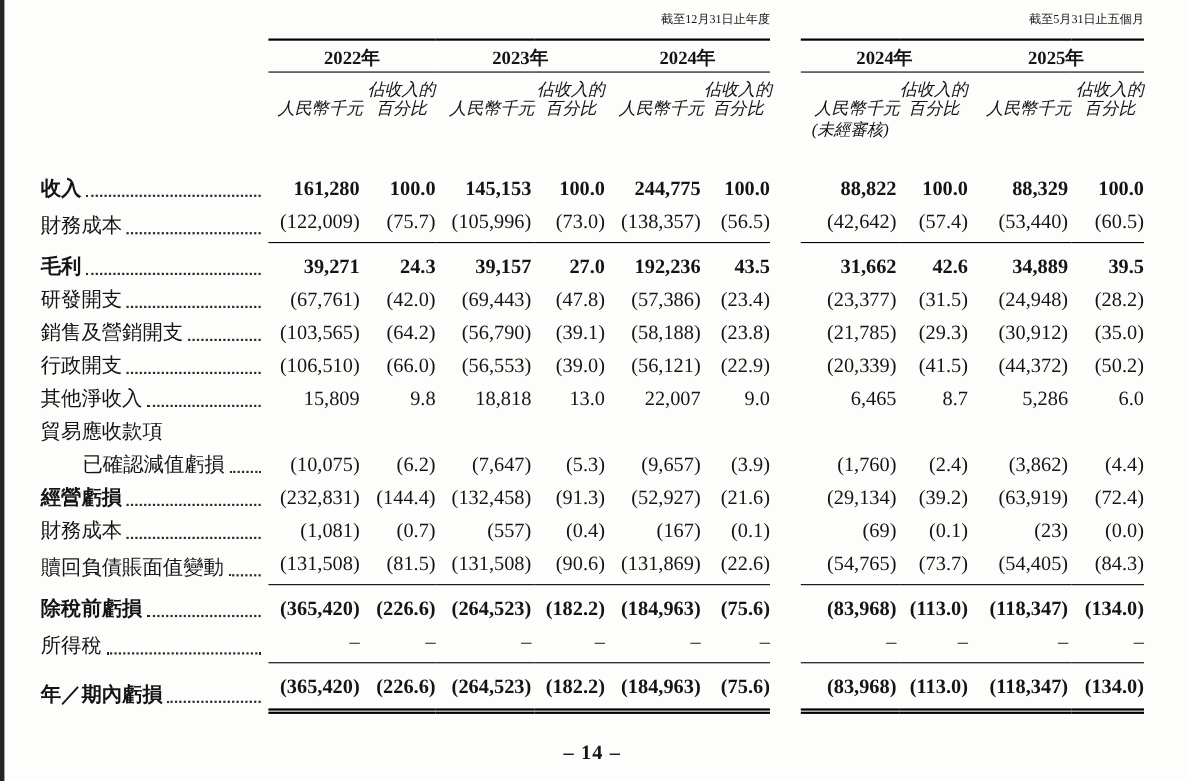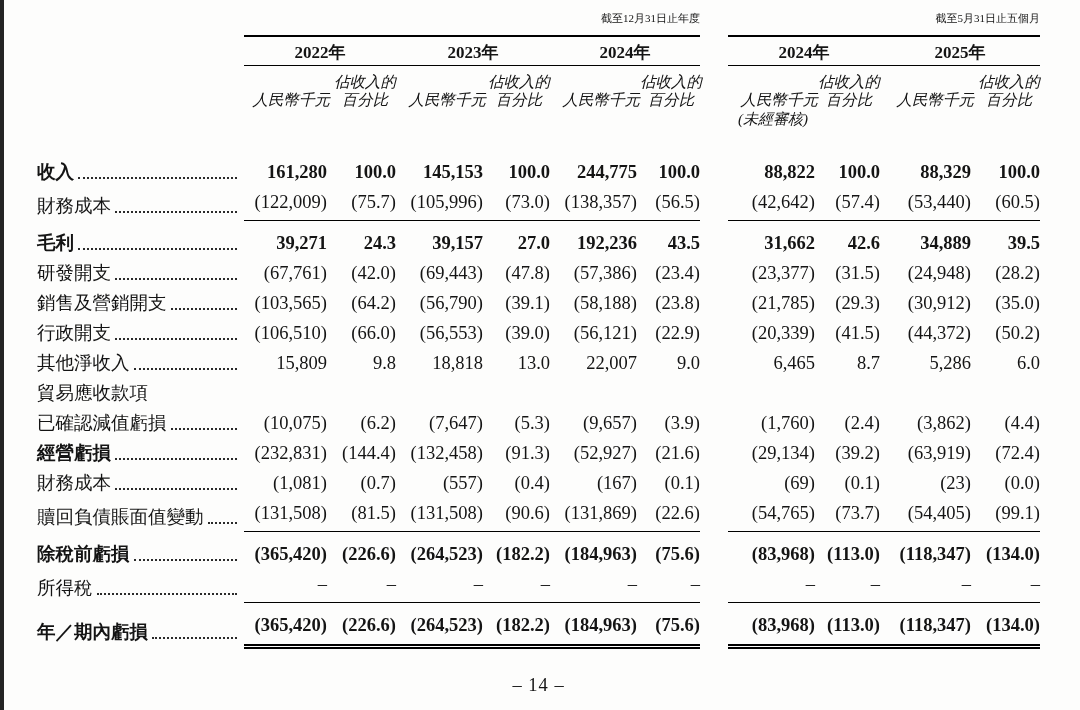--- a/index.html
+++ b/index.html
@@ -26,30 +26,30 @@
   td.pct-h { text-align:right; white-space:nowrap; }
   .pcth { display:inline-block; text-align:center; }
   tr.note td { font-style:italic; font-size:15px; line-height:19px; text-align:center;
                padding:1px 0 0; white-space:nowrap; }
 
   
   tbody td { font-size:18.5px; line-height:26px; padding:2px 0; vertical-align:bottom; }
   td.lab .wrap { display:flex; align-items:flex-end; }
   .lbl { white-space:nowrap; }
   .dots { flex:1; border-bottom:2.2px dotted #2a2a2a; margin:0 7px 6px 4px; }
-  .ind { }
+  .ind { margin-left:38px; }
   td.v { text-align:right; white-space:nowrap; }
   td.v.n { padding-right:3px; }
   .b { font-weight:bold; }
   tr.first td { padding-top:30px; }
   tr.rule-s td.v { border-bottom:1.6px solid #000; padding-bottom:5px; }
   tr.rule-d td.v { border-bottom:5px double #000; padding-bottom:6px; }
   tr.post-rule td { padding-top:9px; }
 
-  .footer { text-align:center; margin-top:26px; font-size:18.5px; letter-spacing:1px; }
+  .footer { text-align:center; margin-top:26px; font-size:18.5px; letter-spacing:1px;font-weight:bold; }
 </style>
 </head>
 <body>
 
 <div class="scan-edge"></div>
 
 <div class="page">
   <table>
     <colgroup>
       <col style="width:207px">
@@ -329,21 +329,21 @@
           <td class="v n">(131,508)</td>
           <td class="v p">(81.5)</td>
           <td class="v n">(131,508)</td>
           <td class="v p">(90.6)</td>
           <td class="v n">(131,869)</td>
           <td class="v p">(22.6)</td>
           <td class="gapc"></td>
           <td class="v n">(54,765)</td>
           <td class="v p">(73.7)</td>
           <td class="v n">(54,405)</td>
-          <td class="v p">(99.1)</td>
+          <td class="v p">(84.3)</td>
         </tr>
         <tr class="post-rule">
           <td class="lab">
             <div class="wrap">
               <span class="lbl b">除稅前虧損</span>
               <span class="dots"></span>
             </div>
           </td>
           <td class="v n b">(365,420)</td>
           <td class="v p b">(226.6)</td>

